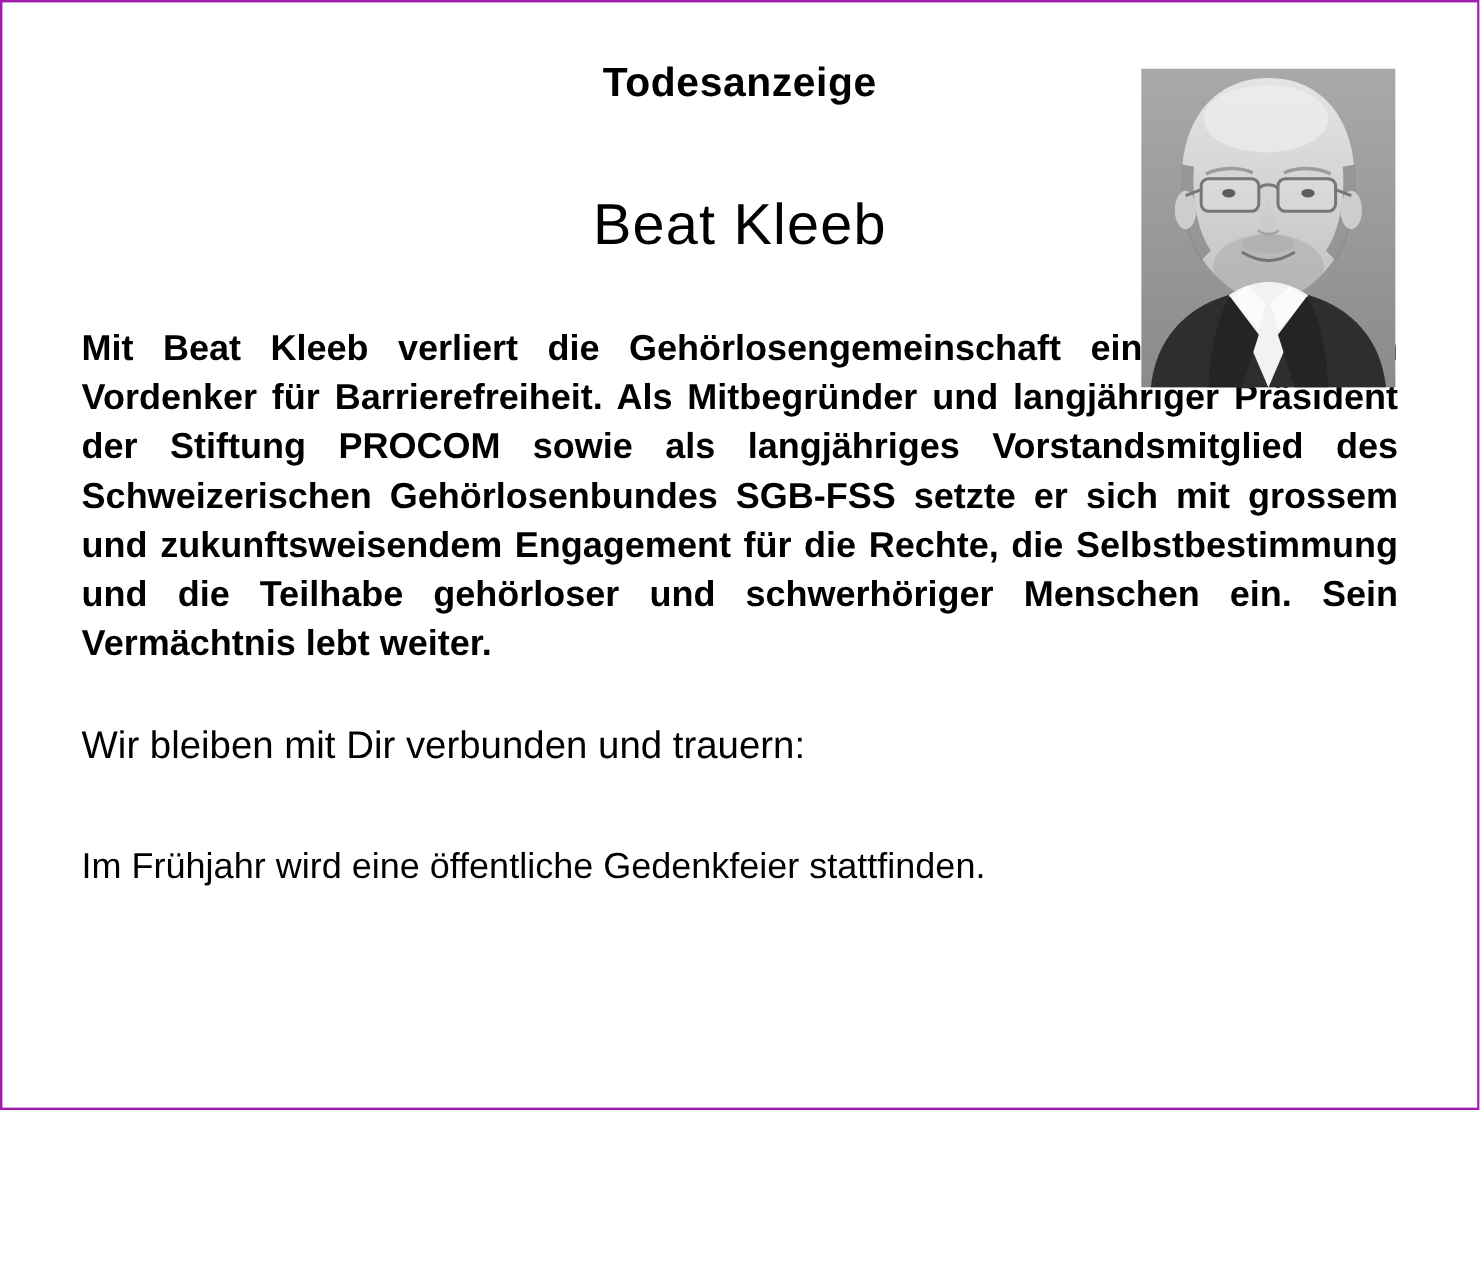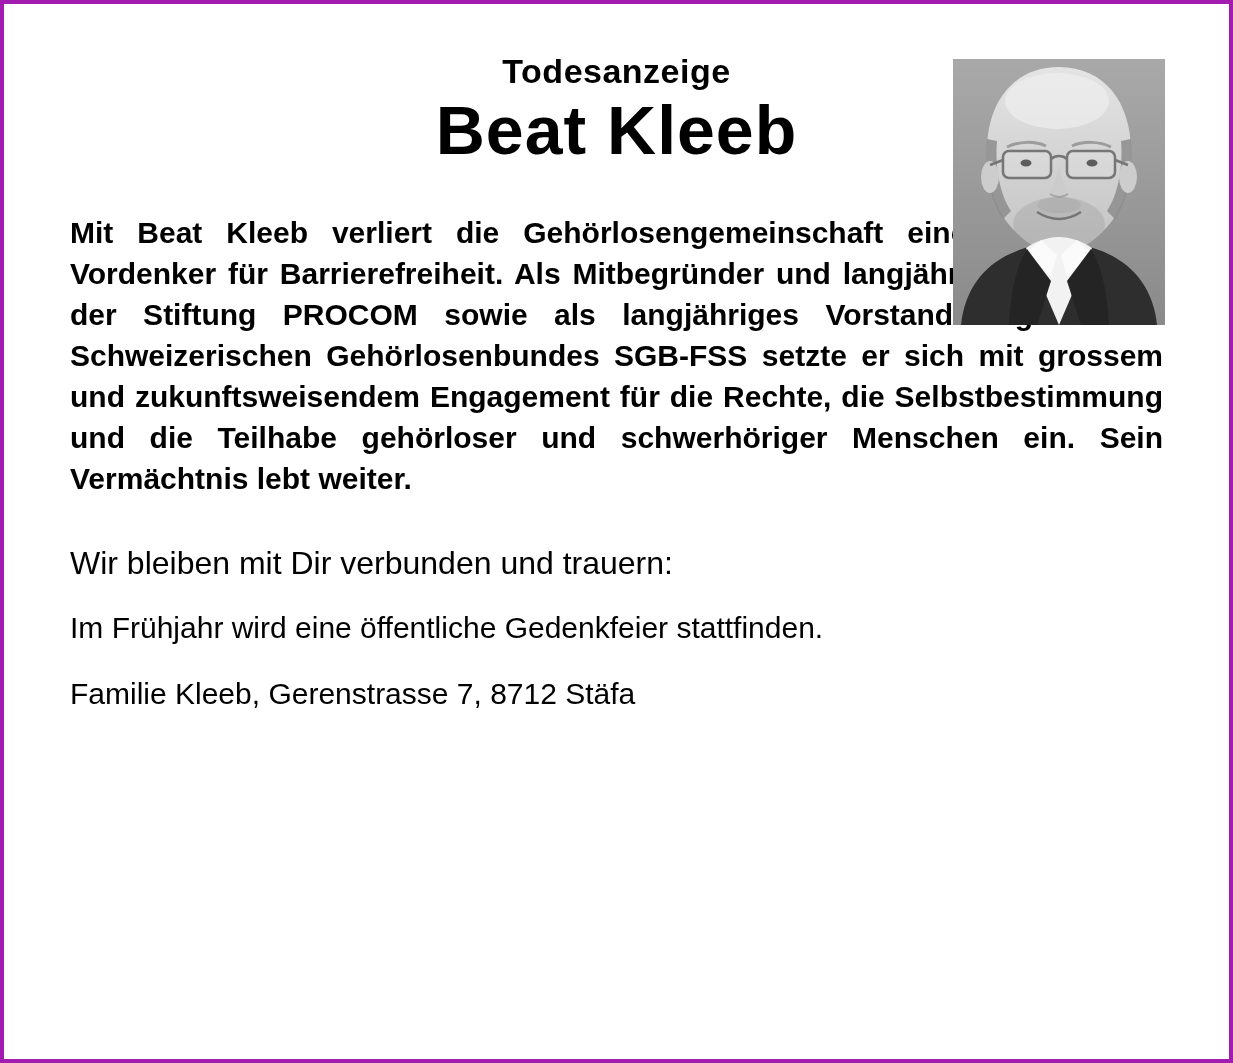--- a/index.html
+++ b/index.html
@@ -6,38 +6,39 @@
   * { margin: 0; padding: 0; box-sizing: border-box; }
   html, body { background: #ffffff; }
   body {
     width: 1233px;
     font-family: "Liberation Sans", "DejaVu Sans", sans-serif;
     color: #000000;
   }
   .page {
     position: relative;
     width: 1233px;
-    height: 1063px;
+    height: 925px;
     background: #ffffff;
-    border: 4px solid #a21caf;
+    border: 2px solid #a21caf;
     overflow: hidden;
   }
   .content {
     padding: 46px 66px 0 66px;
   }
   .header { text-align: center; }
   .kicker {
     font-size: 34px;
     font-weight: 700;
     line-height: 42px;
     letter-spacing: 0.5px;
   }
   .deceased-name {
-    font-size: 68px;
-    font-weight: 700;
+    margin-top: 60px;
+    font-size: 48px;
+    font-weight: 400;
     line-height: 76px;
     letter-spacing: 1px;
   }
   .death-date {
     margin-top: 12px;
     font-size: 31px;
     line-height: 39px;
   }
   .obituary {
     margin-top: 44px;
@@ -51,21 +52,21 @@
     font-size: 32px;
     line-height: 41px;
   }
   .mourners {
     margin-top: 50px;
     margin-left: 192px;
     font-size: 30px;
     line-height: 40px;
   }
   .memorial-note {
-    margin-top: 23px;
+    margin-top: 60px;
     font-size: 30px;
     line-height: 41px;
   }
   .address-block {
     margin-top: 26px;
     font-size: 30px;
     line-height: 40px;
   }
   .portrait {
     position: absolute;
@@ -153,17 +154,16 @@
     </div>
 
     <p class="obituary">Mit Beat Kleeb verliert die Gehörlosengemeinschaft einen prägenden Vordenker für Barrierefreiheit. Als Mitbegründer und langjähriger Präsident der Stiftung PROCOM sowie als langjähriges Vorstandsmitglied des Schweizerischen Gehörlosenbundes SGB-FSS setzte er sich mit grossem und zukunftsweisendem Engagement für die Rechte, die Selbstbestimmung und die Teilhabe gehörloser und schwerhöriger Menschen ein. Sein Vermächtnis lebt weiter.</p>
 
     <p class="mourning-intro">Wir bleiben mit Dir verbunden und trauern:</p>
 
 
     <p class="memorial-note">Im Frühjahr wird eine öffentliche Gedenkfeier stattfinden.</p>
 
     <div class="address-block">
-      <div>Familie Kleeb, Gerenstrasse 7, 8712 Stäfa</div>
     </div>
 
   </div>
 </div>
 
 </body></html>

